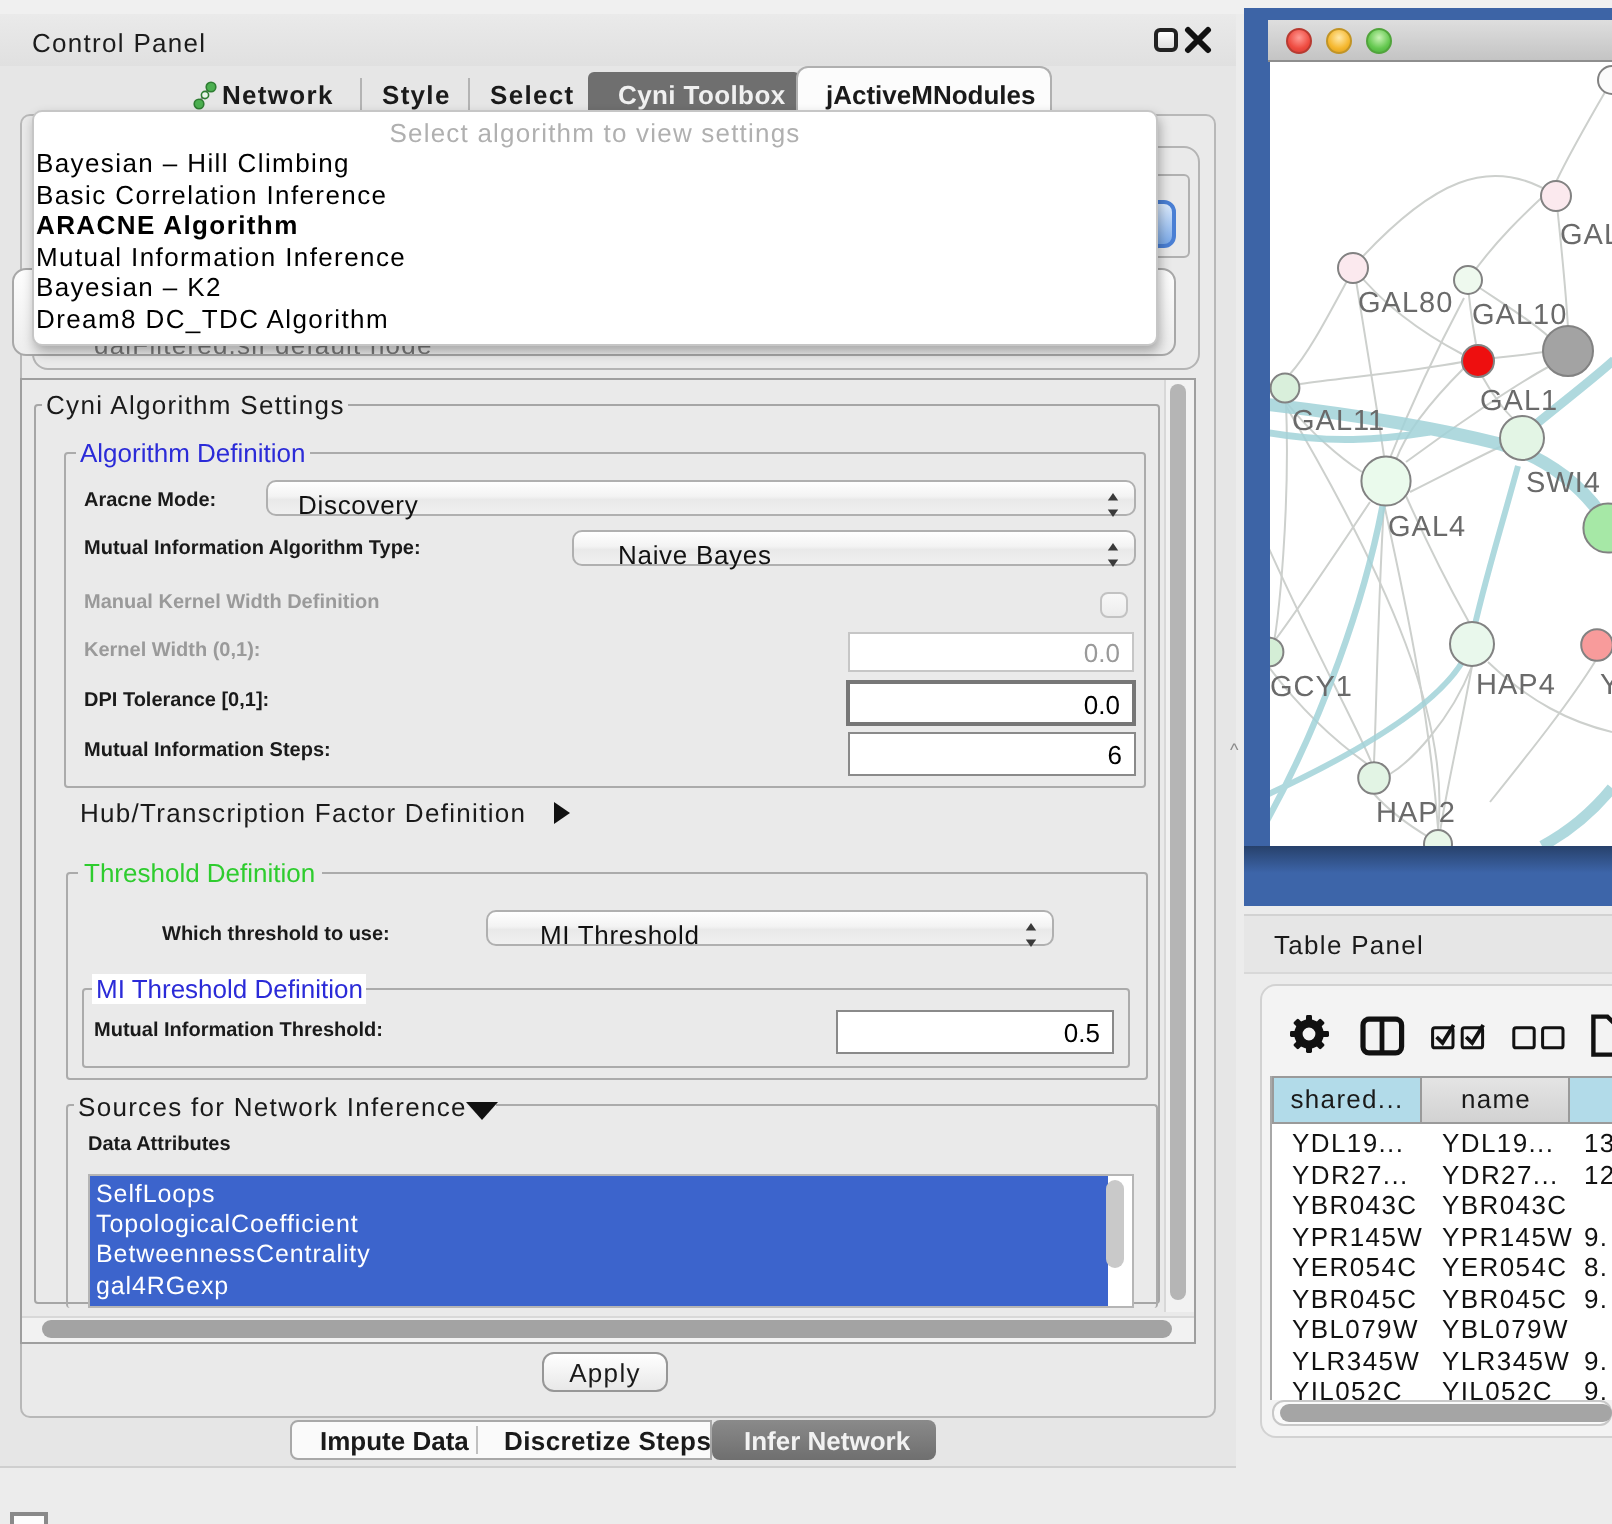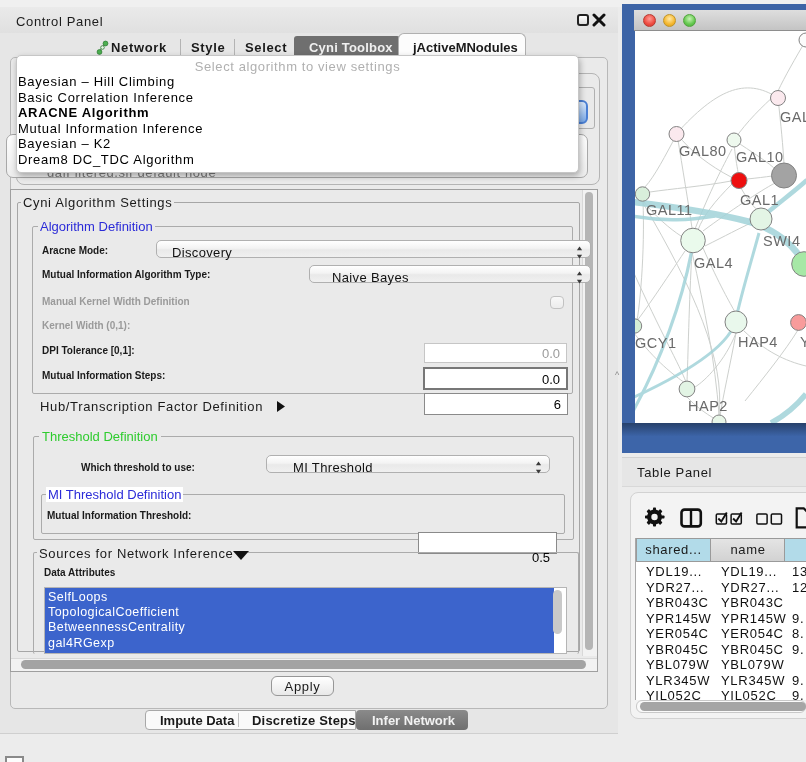--- a/index.html
+++ b/index.html
@@ -2,24 +2,24 @@
 <html><head>
 <meta charset="utf-8">
 <style>
 * { margin:0; padding:0; box-sizing:border-box; }
 html,body { width:806px; height:762px; overflow:hidden; }
 body { font-family:"Liberation Sans", sans-serif; background:#ececec; position:relative; }
 .abs { position:absolute; }
 .b13 { font-size:10px; font-weight:bold; color:#1a1a1a; white-space:nowrap; }
 .n13 { font-size:13px; color:#1a1a1a; white-space:nowrap; letter-spacing:0.65px; }
 .combo { position:absolute; border:1px solid #b0b0b0; border-radius:5px;
-  background:linear-gradient(#ffffff,#f3f3f3 45%,#e9e9e9 55%,#f0f0f0); height:18px;margin-left:23px; }
+  background:linear-gradient(#ffffff,#f3f3f3 45%,#e9e9e9 55%,#f0f0f0); height:18px; }
 .combo .ct { position:absolute; left:13px; top:4px; font-size:13px; color:#111; white-space:nowrap; letter-spacing:0.35px;}
 .arr { position:absolute; right:7px; top:4px; width:7px; height:15px; }
-.field { position:absolute; background:#fff; text-align:right; font-size:13px; padding-right:6px;margin-top:27px; }
+.field { position:absolute; background:#fff; text-align:right; font-size:13px; padding-right:6px; }
 </style>
 </head>
 <body>
 
 <div class="abs" style="left:0;top:0;width:806px;height:7px;background:#f0f0f0;"></div>
 <div class="abs" style="left:0;top:0;width:10px;height:6px;background:#fff;border:1px solid #b5b5b5;border-top:none;"></div>
 
 <div class="abs" id="cpwin" style="left:0;top:0;width:618px;height:734px;background:#e6e6e6;border-bottom:1px solid #cfcfcf;">
   <div class="abs" style="left:0;top:0;width:618px;height:7px;background:#f0f0f0;"></div>
 
@@ -118,21 +118,21 @@
     <svg class="arr" viewBox="0 0 7 15">
         <path d="M3.5 1.5 L6.1 5.2 H0.9 Z" fill="#3a3a3a"></path>
         <path d="M3.5 13.5 L0.9 9.8 H6.1 Z" fill="#3a3a3a"></path>
       </svg>
   </div>
 
   <div class="abs" style="left:41px;top:494px;width:524px;height:40px;border:1px solid #ababab;border-radius:2px;"></div>
   <div class="abs" style="left:46px;top:487px;background:#ffffff;padding:0 2px;font-size:13px;color:#2b2bd8;white-space:nowrap;">MI Threshold Definition</div>
 
   <div class="abs b13" style="left:47px;top:510px;">Mutual Information Threshold:</div>
-  <div class="field" style="left:418px;top:505px;width:139px;height:22px;border:1px solid #8a8a8a;color:#000000;padding-top:17px;">0.5</div>
+  <div class="field" style="left:418px;top:505px;width:139px;height:22px;border:1px solid #8a8a8a;color:#000000;padding-top:3px;">0.5</div>
 
   <div class="abs" style="left:33px;top:552px;width:546px;height:102px;border:1px solid #ababab;border-top:1px solid #ababab;border-bottom:none;border-radius:2px;"></div>
   <div class="abs n13" style="left:37px;top:546px;background:#eaeaea;padding:0 2px;">Sources for Network Inference&nbsp;&nbsp;&nbsp;</div>
   <div class="abs" style="left:233px;top:551px;width:0;height:0;border-left:8px solid transparent;border-right:8px solid transparent;border-top:9px solid #111;"></div>
 
   <div class="abs b13" style="left:44px;top:567px;">Data Attributes</div>
 
   <div class="abs" style="left:44px;top:587px;width:523px;height:67px;background:#fff;border:1px solid #b5b5b5;overflow:hidden;">
     <div class="abs" style="left:0px;top:0px;width:509px;height:67px;background:#3c64cc;"></div>
     <div class="abs" style="left:3px;top:2px;font-size:12.5px;color:#fff;line-height:15.2px;white-space:nowrap;letter-spacing:0.45px;">SelfLoops<br>TopologicalCoefficient<br>BetweennessCentrality<br>gal4RGexp</div>

